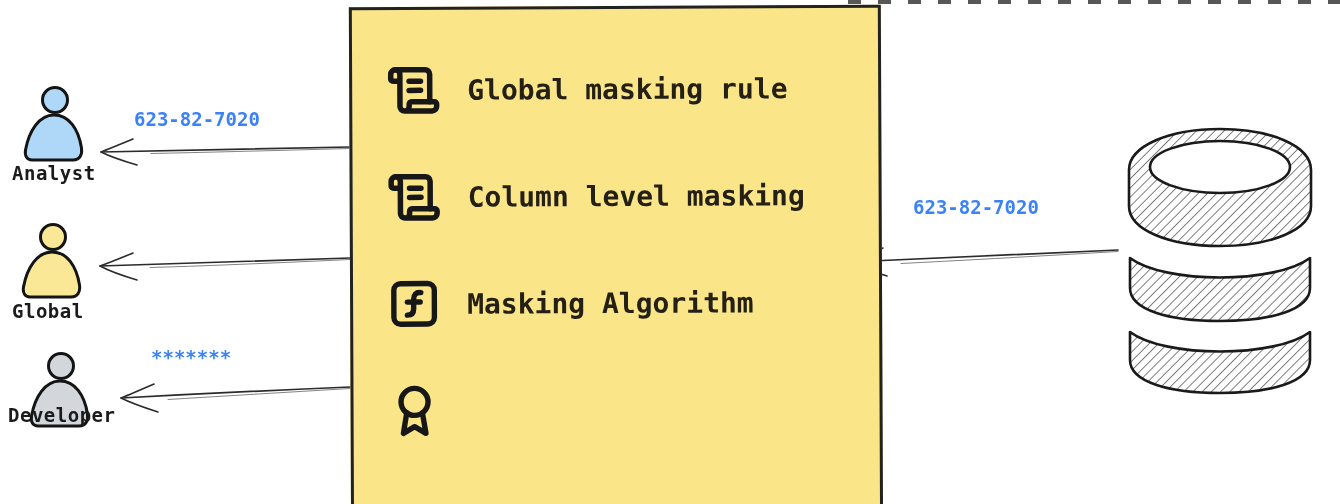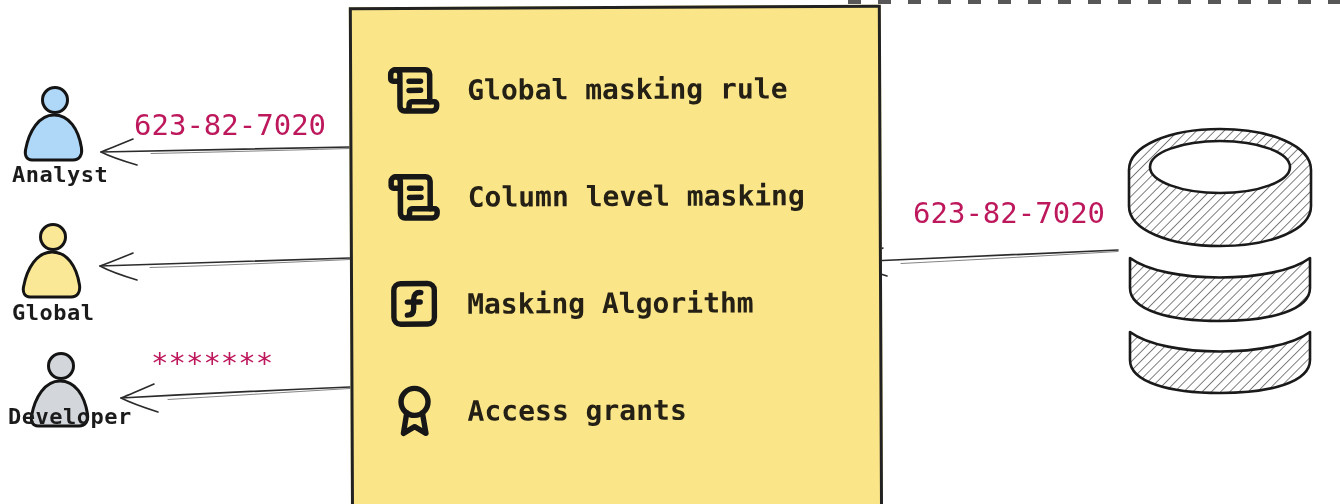--- a/index.html
+++ b/index.html
@@ -10,25 +10,25 @@
   
   .top-dashes{
     position:absolute;left:848px;top:0;width:492px;height:4px;
     background:repeating-linear-gradient(90deg,#3a3a3a 0 13px,transparent 13px 30px);
     opacity:.85;
   }
   
   .persona{position:absolute;}
   .persona svg{display:block;}
   .persona-label{
-    position:absolute;font-size:22px;font-weight:600;letter-spacing:.5px;white-space:nowrap;
+    position:absolute;font-size:19px;font-weight:600;letter-spacing:.5px;white-space:nowrap;
   }
   
   .value-label{
-    position:absolute;font-size:29px;font-weight:400;white-space:nowrap;color:#be185d;
+    position:absolute;font-size:19px;font-weight:700;white-space:nowrap;color:#3b82f6;
   }
   
   .arrow{position:absolute;}
   .arrow path{stroke:#2b2b2b;fill:none;stroke-linecap:round;stroke-linejoin:round;}
   .arrow .main{stroke-width:1.7;}
   .arrow .sketch{stroke-width:.9;opacity:.65;}
   .arrow .head{stroke-width:1.6;}
   
   .mask-box{
     position:absolute;left:350px;top:6px;width:492px;height:486px;
@@ -138,21 +138,20 @@
         <path d="M9 11.2h5.7"></path>
       </svg>
       <span class="row-label">Masking Algorithm</span>
     </div>
 
     <div class="mask-row">
       <svg width="54" height="62" viewBox="0 0 24 24" class="lucide">
         <circle cx="12" cy="8" r="6"></circle>
         <path d="M15.477 12.89 17 22l-5-3-5 3 1.523-9.11"></path>
       </svg>
-      <span class="row-label">Access grants</span>
     </div>
 
   </div>
 
   <svg class="db" width="192" height="278" viewBox="0 0 192 278">
     <defs>
       <pattern id="hatch" width="6.5" height="6.5" patternUnits="userSpaceOnUse" patternTransform="rotate(45)">
         <line x1="0" y1="0" x2="0" y2="6.5" stroke="#3c3c3c" stroke-width="1.3"></line>
       </pattern>
     </defs>

